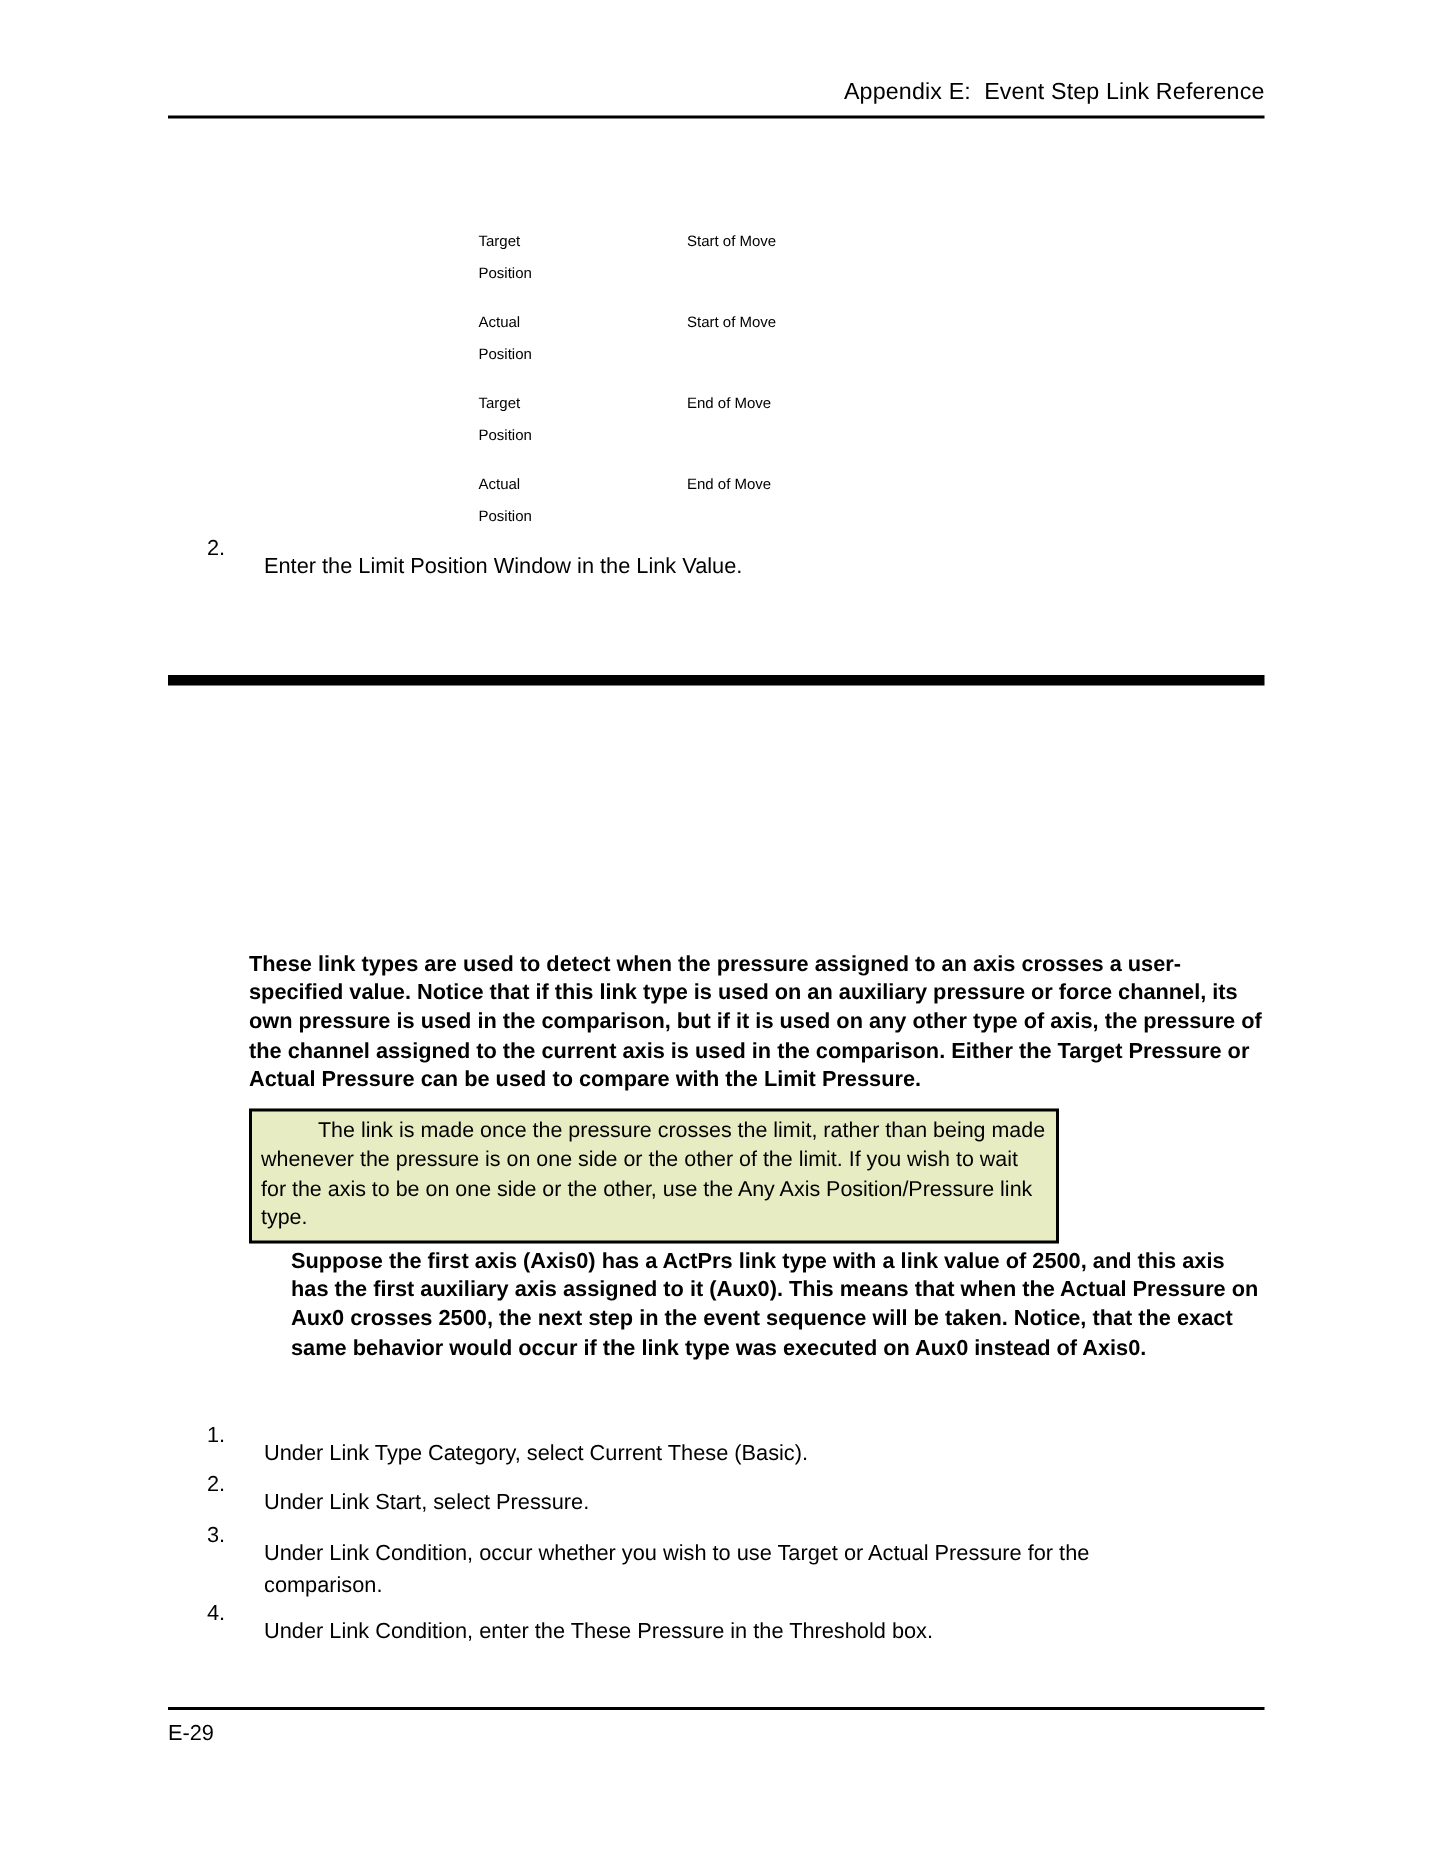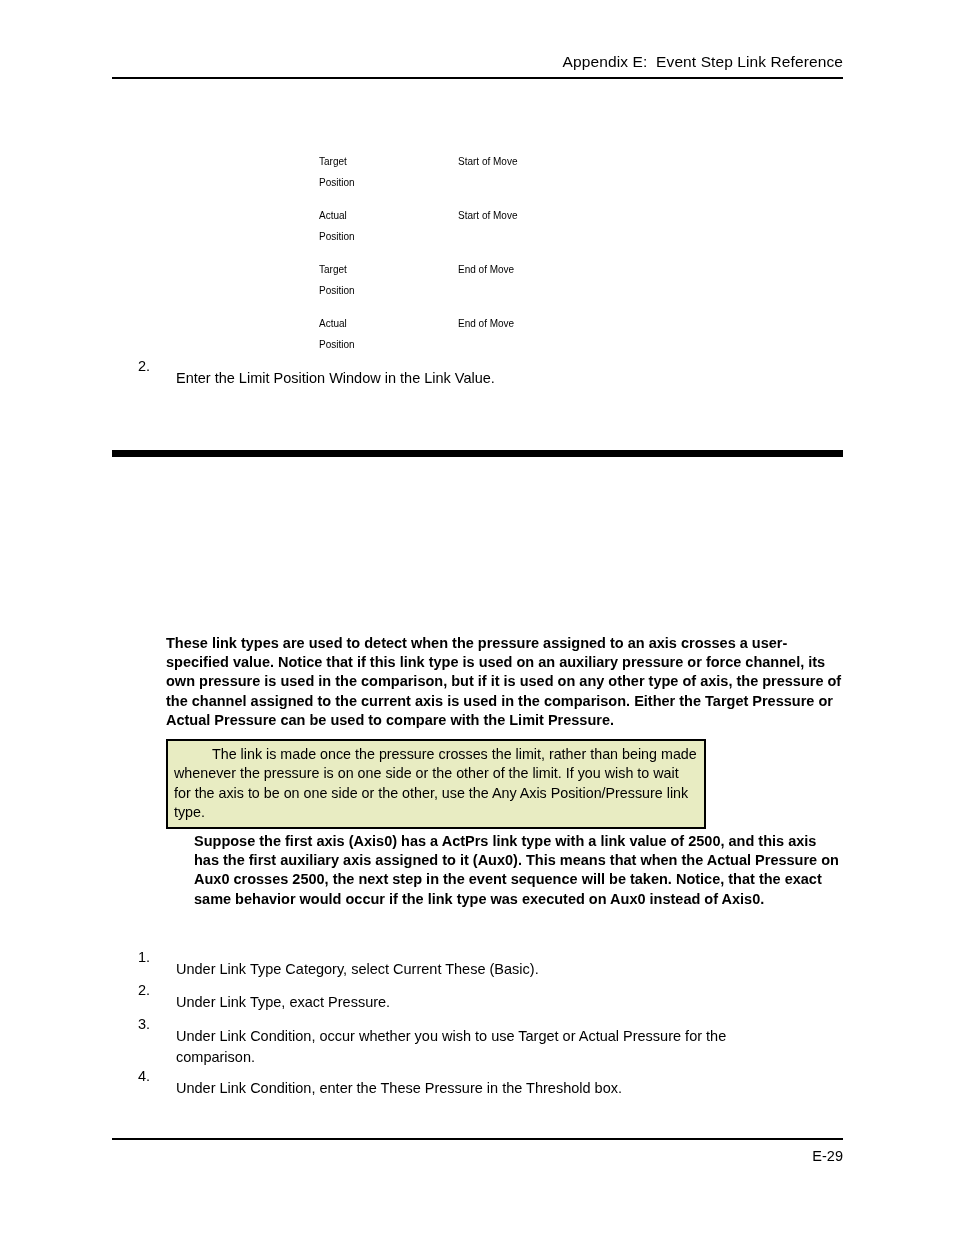--- a/index.html
+++ b/index.html
@@ -152,21 +152,20 @@
     height: 2px;
     background: #000000;
   }
   .footer {
     position: absolute;
     left: 112px;
     top: 1146px;
     width: 731px;
   }
   .footer-page {
-    text-align: right;
     font-size: 14.5px;
     line-height: 20px;
   }
 </style>
 </head>
 <body>
 
 <div class="page">
 
   <div class="header">
@@ -221,21 +220,21 @@
   </div>
 
   <div class="para para-example">Suppose the first axis (Axis0) has a ActPrs link type with a link value of 2500, and this axis has the first auxiliary axis assigned to it (Aux0). This means that when the Actual Pressure on Aux0 crosses 2500, the next step in the event sequence will be taken. Notice, that the exact same behavior would occur if the link type was executed on Aux0 instead of Axis0.</div>
 
   <div class="numitem proc-1">
     <span class="num">1.</span>
     <span class="txt">Under Link Type Category, select Current These (Basic).</span>
   </div>
   <div class="numitem proc-2">
     <span class="num">2.</span>
-    <span class="txt">Under Link Type, exact Pressure.</span>
+    <span class="txt">Under Link Start, select Pressure.</span>
   </div>
   <div class="numitem proc-3">
     <span class="num">3.</span>
     <span class="txt">Under Link Condition, occur whether you wish to use Target or Actual Pressure for the comparison.</span>
   </div>
   <div class="numitem proc-4">
     <span class="num">4.</span>
     <span class="txt">Under Link Condition, enter the These Pressure in the Threshold box.</span>
   </div>
 

